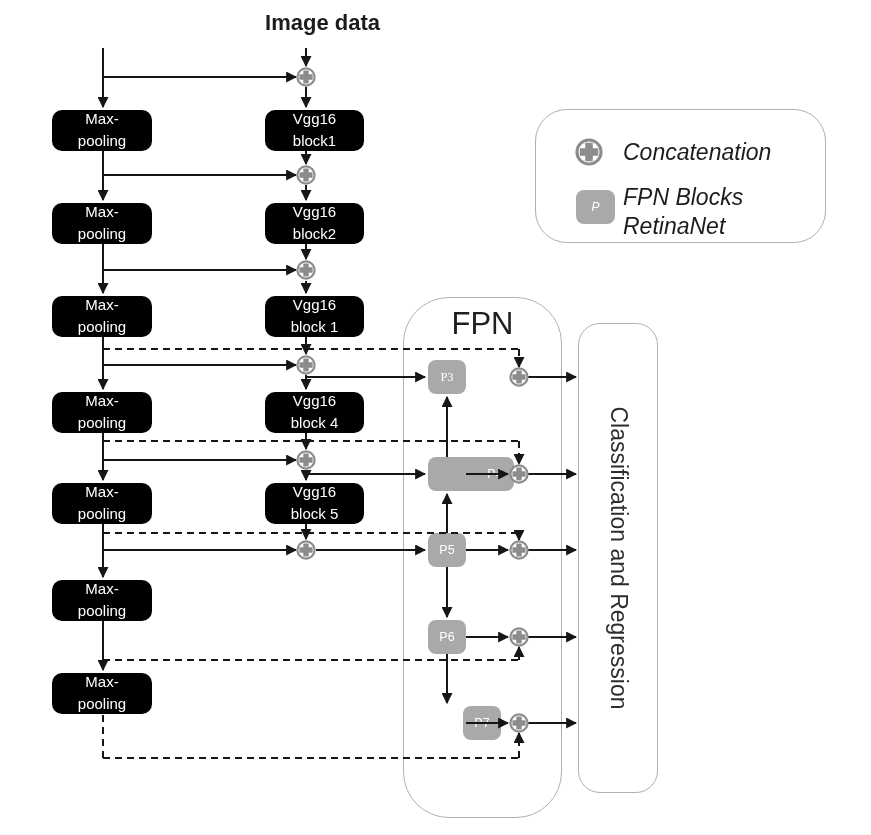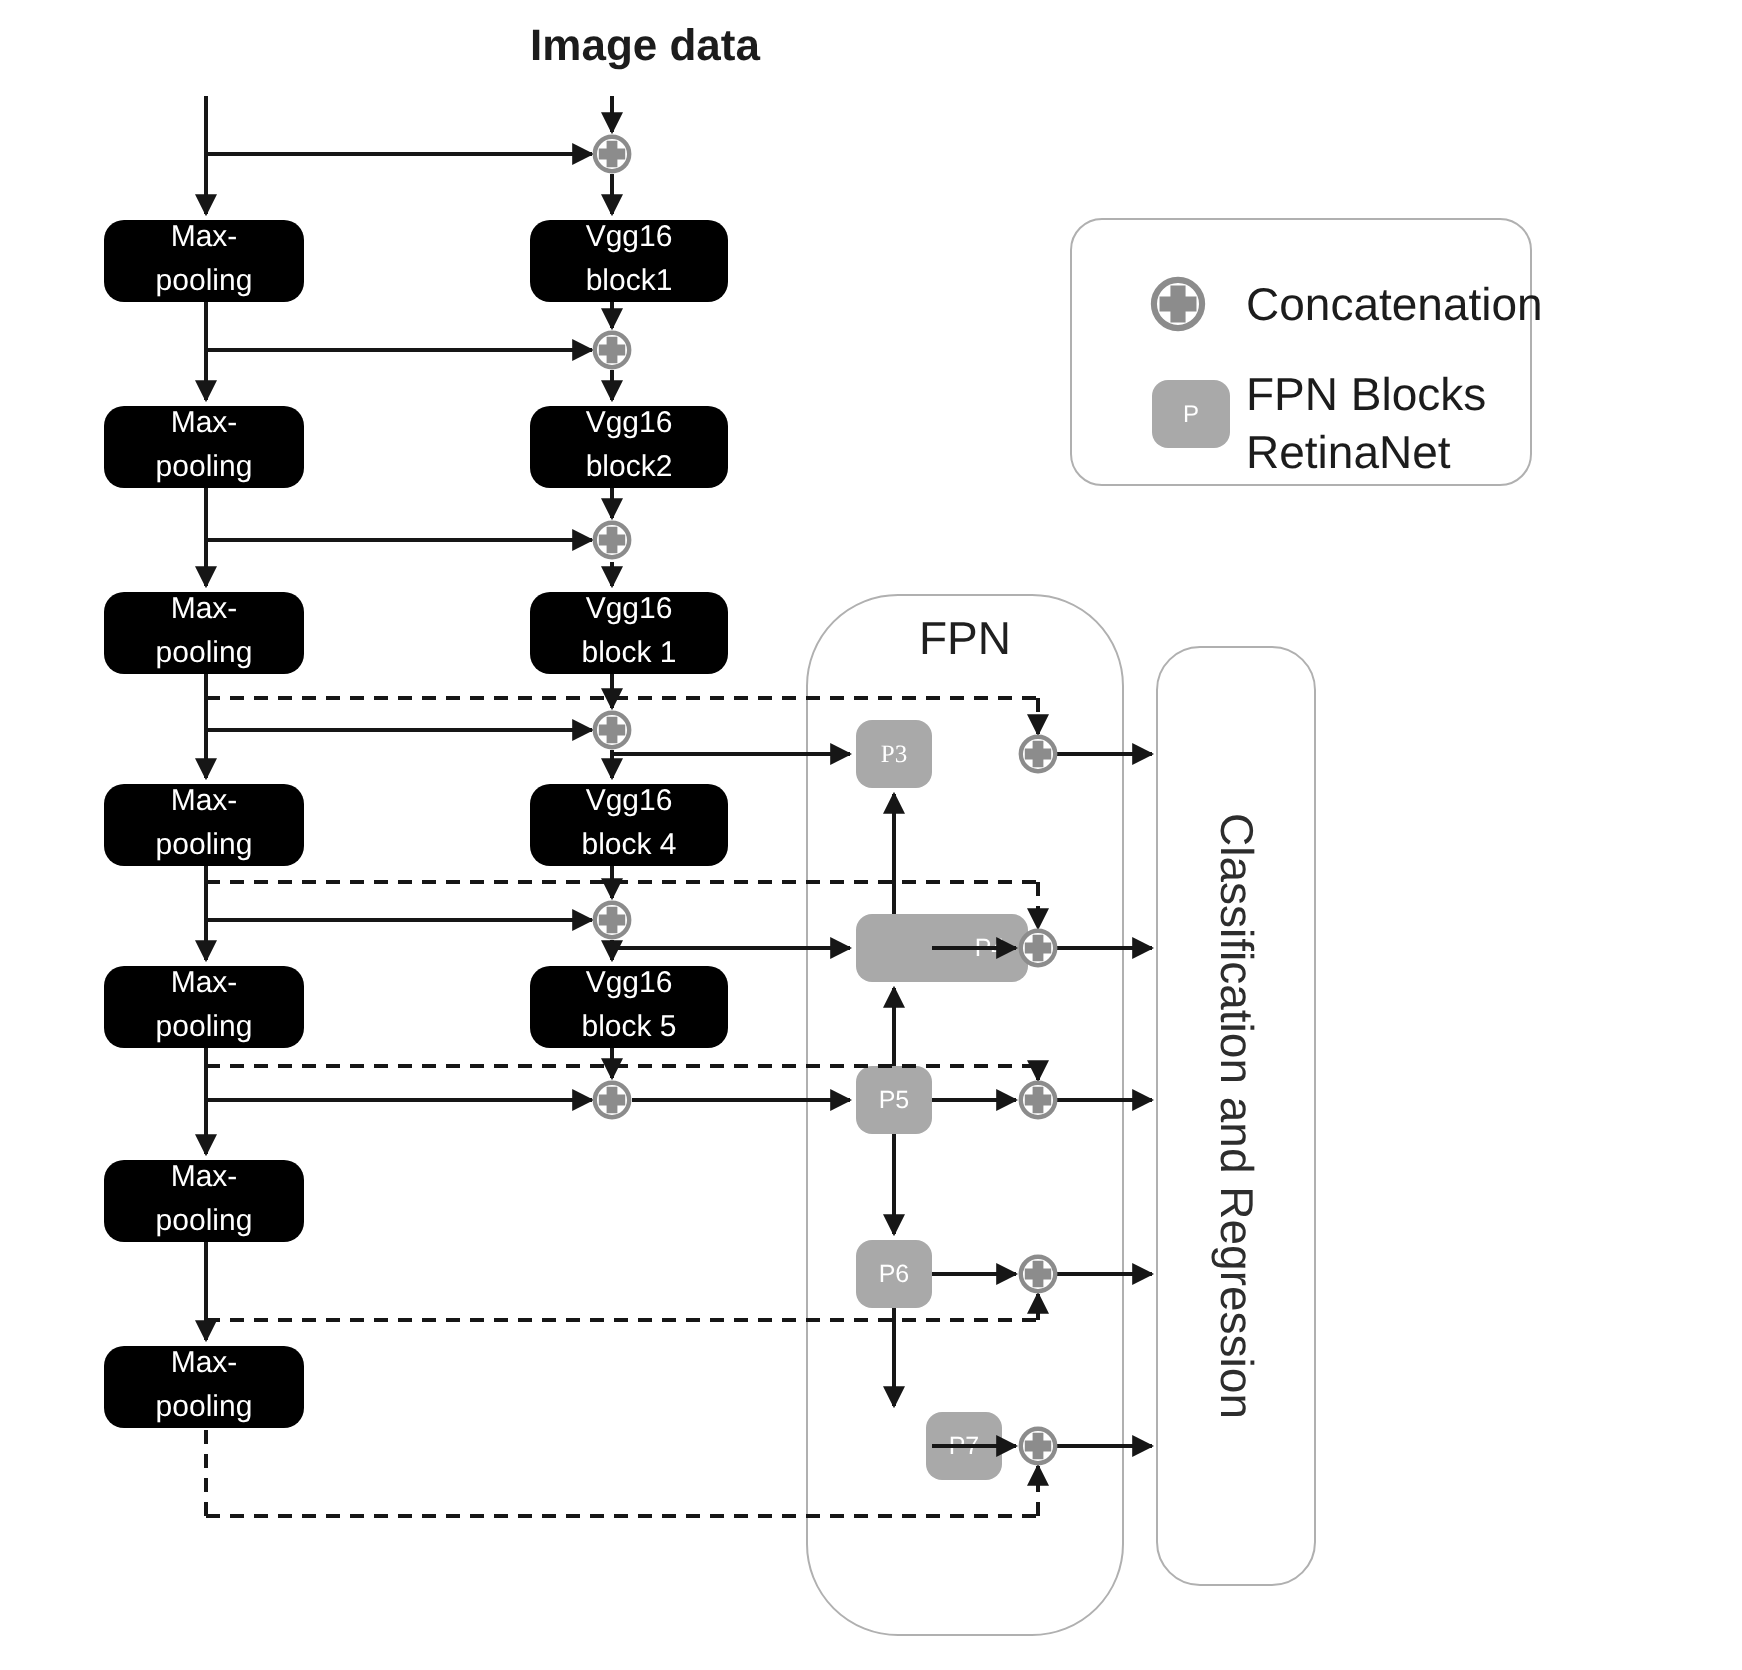--- a/index.html
+++ b/index.html
@@ -18,28 +18,28 @@
   }
   .mp{left:52px;width:100px;height:41px;}
   .vgg{left:265px;width:99px;height:41px;}
   .pblk{
     position:absolute;left:428px;width:38px;height:34px;background:#a9a9a9;
     color:#ffffff;border-radius:8px;display:flex;align-items:center;
     justify-content:center;font-size:12.5px;
   }
   .container{position:absolute;border:1.6px solid #b0b0b0;background:transparent;box-sizing:border-box;}
   #fpn-box{left:403px;top:297px;width:159px;height:521px;border-radius:46px;}
-  #fpn-title{position:absolute;top:8px;left:0;right:0;text-align:center;font-size:23px;color:#1f1f1f;font-weight:500;}
+  #fpn-title{position:absolute;top:8px;left:0;right:0;text-align:center;font-size:31px;color:#1f1f1f;font-weight:500;}
   #cls-box{left:578px;top:323px;width:80px;height:470px;border-radius:22px;}
   #cls-label{
     position:absolute;left:50%;top:50%;
     transform:translate(-50%,-50%) rotate(90deg);
     white-space:nowrap;font-size:23px;color:#2d2d2d;
   }
-  #legend{left:535px;top:109px;width:231px;height:134px;border-radius:16px;}
+  #legend{left:535px;top:109px;width:291px;height:134px;border-radius:32px;font-style:italic;}
   #legend .ltext{position:absolute;font-size:23px;color:#1c1c1c;white-space:nowrap;}
   #legend-concat-label{left:87px;top:29px;}
   #legend-fpn-label{left:87px;top:73px;line-height:29px;}
   #legend .picon{
     position:absolute;left:40px;top:80px;width:39px;height:34px;background:#a9a9a9;
     border-radius:8px;color:#ffffff;display:flex;align-items:center;justify-content:center;
     font-size:12px;
   }
   svg#wires{position:absolute;left:0;top:0;pointer-events:none;}
   .ln{stroke:#161616;stroke-width:2;fill:none;}

